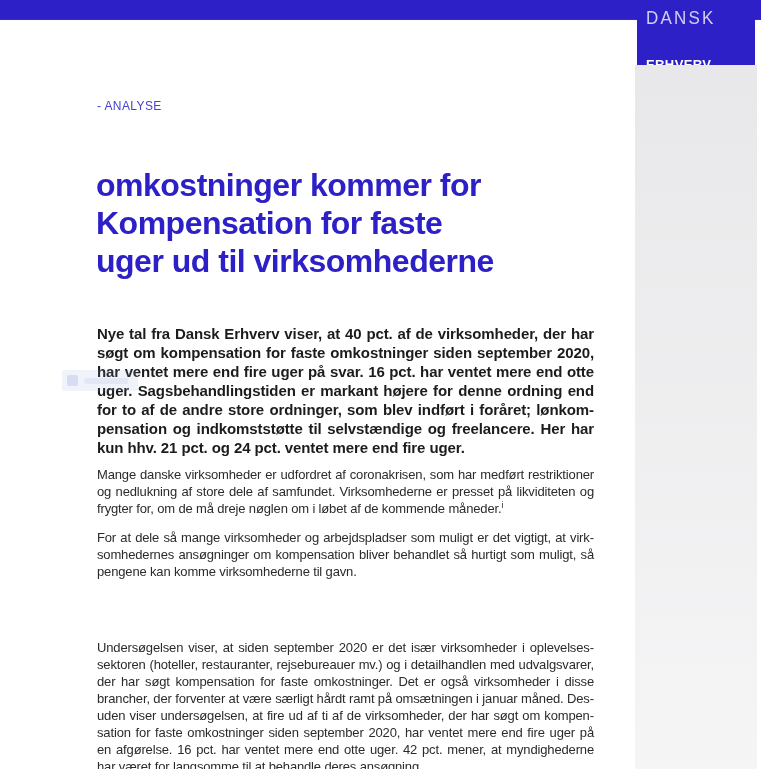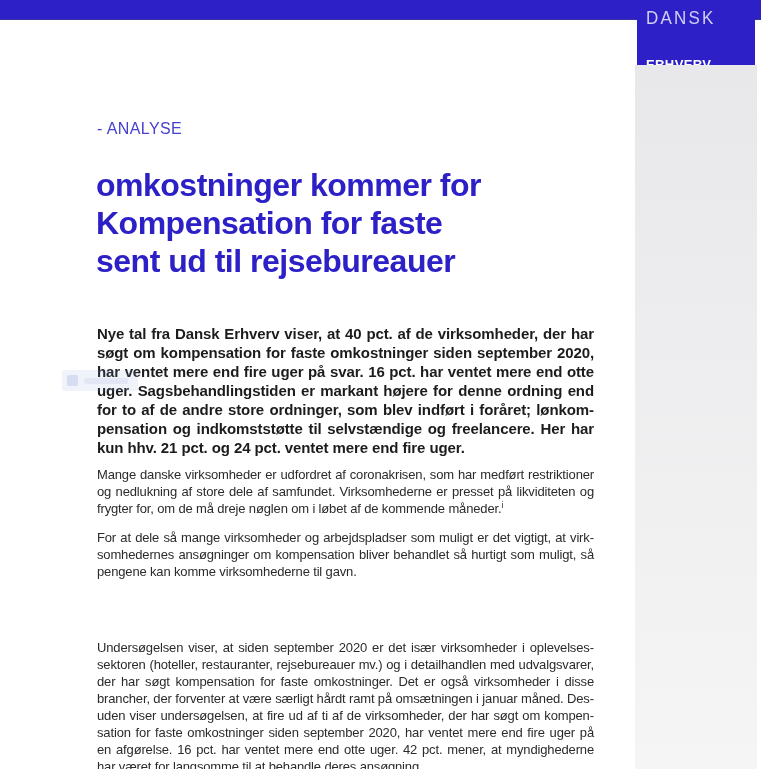--- a/index.html
+++ b/index.html
@@ -78,25 +78,24 @@
     left: 22px; top: 8px;
     width: 44px; height: 6px;
     border-radius: 2px;
     background: rgba(150,160,215,0.16);
   }
 
   
   .kicker {
     position: absolute;
     left: 97px; top: 99px;
-    font-size: 16px;
+    font-size: 12px;
     line-height: 14px;
     color: var(--kicker, #4640CF);
     letter-spacing: 0.4px;
-    margin-top: 23px;
   }
   .title {
     position: absolute;
     left: 96px; top: 166px;
     margin: 0;
     width: 520px;
     color: var(--brand, #2C20C6);
     font-size: 32px;
     line-height: 38px;
     font-weight: 700;
@@ -149,21 +148,21 @@
     <div class="logo-l2">ERHVERV</div>
   </div>
 
   <div class="stripe"></div>
 
   <div class="kicker">- ANALYSE</div>
 
   <h1 class="title">
     <span class="tl">omkostninger kommer for</span>
     <span class="tl">Kompensation for faste</span>
-    <span class="tl">sent ud til rejsebureauer</span>
+    <span class="tl">uger ud til virksomhederne</span>
   </h1>
 
   <p class="intro">Nye tal fra Dansk Erhverv viser, at 40 pct. af de virksomheder, der har søgt om kompensation for faste omkostninger siden september 2020, har ventet mere end fire uger på svar. 16 pct. har ventet mere end otte uger. Sagsbehandlingstiden er markant højere for denne ordning end for to af de andre store ordninger, som blev indført i foråret; lønkom­pensation og indkomststøtte til selvstændige og freelancere. Her har kun hhv. 21 pct. og 24 pct. ventet mere end fire uger.</p>
 
   <p class="para p1"><span>Mange danske virksomheder er udfordret af coronakrisen, som har medført restriktioner og nedlukning af store dele af samfundet. Virksomhederne er presset på likviditeten og frygter for, om de må dreje nøglen om i løbet af de kommende måneder.</span><sup class="fn">i</sup></p>
 
   <p class="para p2">For at dele så mange virksomheder og arbejdspladser som muligt er det vigtigt, at virk­somhedernes ansøgninger om kompensation bliver behandlet så hurtigt som muligt, så pengene kan komme virksomhederne til gavn.</p>
 
 
   <p class="para p4">Undersøgelsen viser, at siden september 2020 er det især virksomheder i oplevelses­sektoren (hoteller, restauranter, rejsebureauer mv.) og i detailhandlen med udvalgsvarer, der har søgt kompensation for faste omkostninger. Det er også virksomheder i disse brancher, der forventer at være særligt hårdt ramt på omsætningen i januar måned. Des­uden viser undersøgelsen, at fire ud af ti af de virksomheder, der har søgt om kompen­sation for faste omkostninger siden september 2020, har ventet mere end fire uger på en afgørelse. 16 pct. har ventet mere end otte uger. 42 pct. mener, at myndighederne har været for langsomme til at behandle deres ansøgning.</p>

